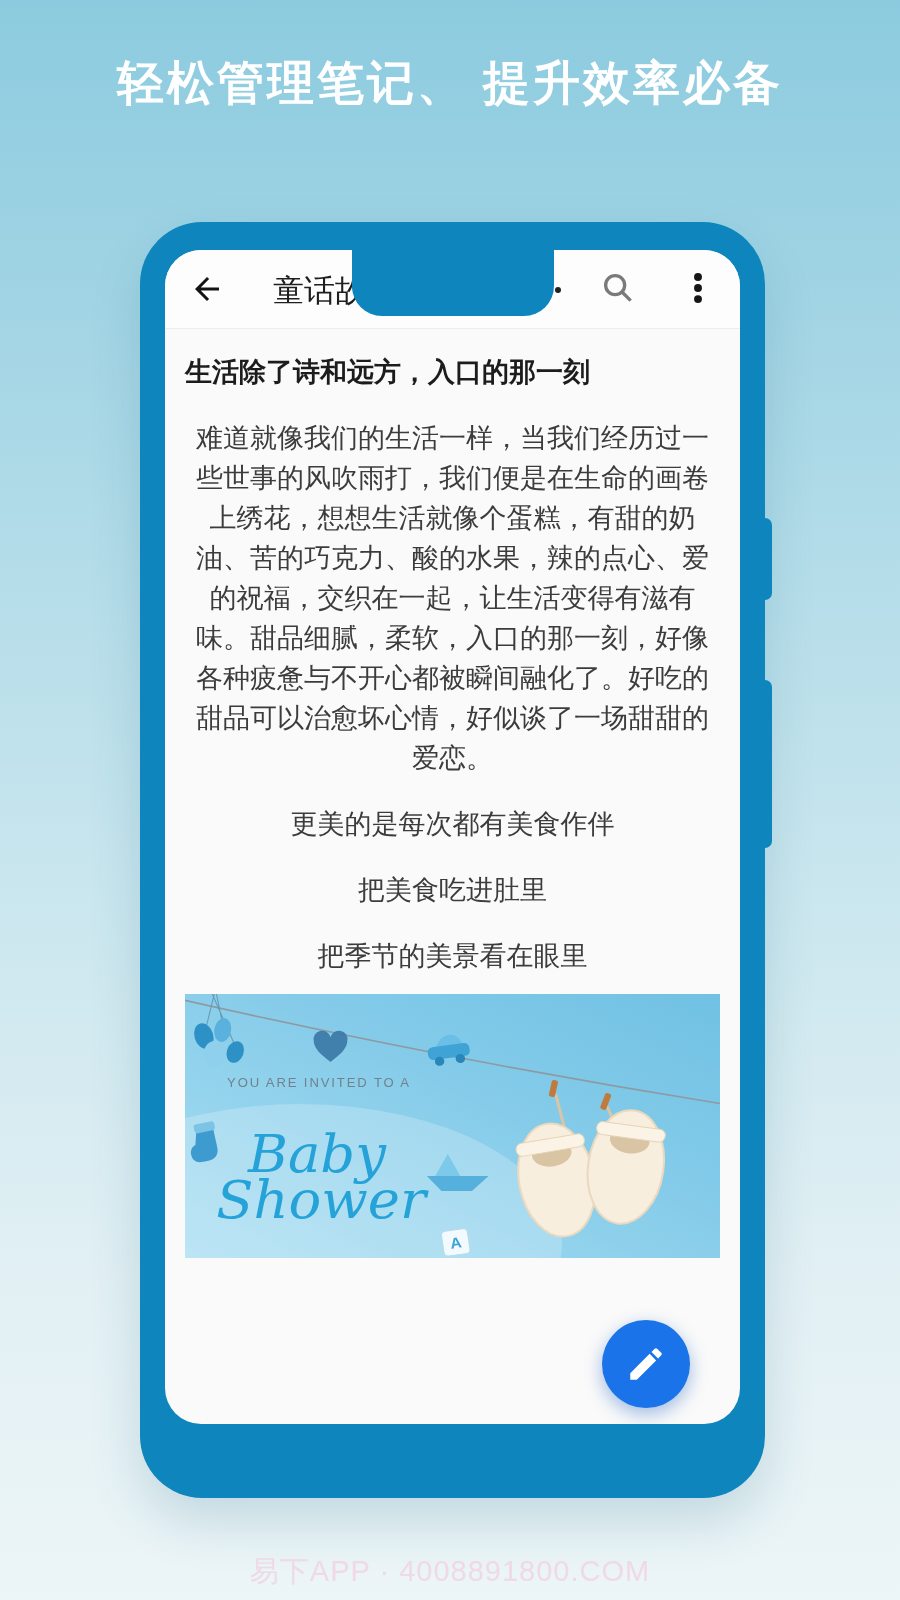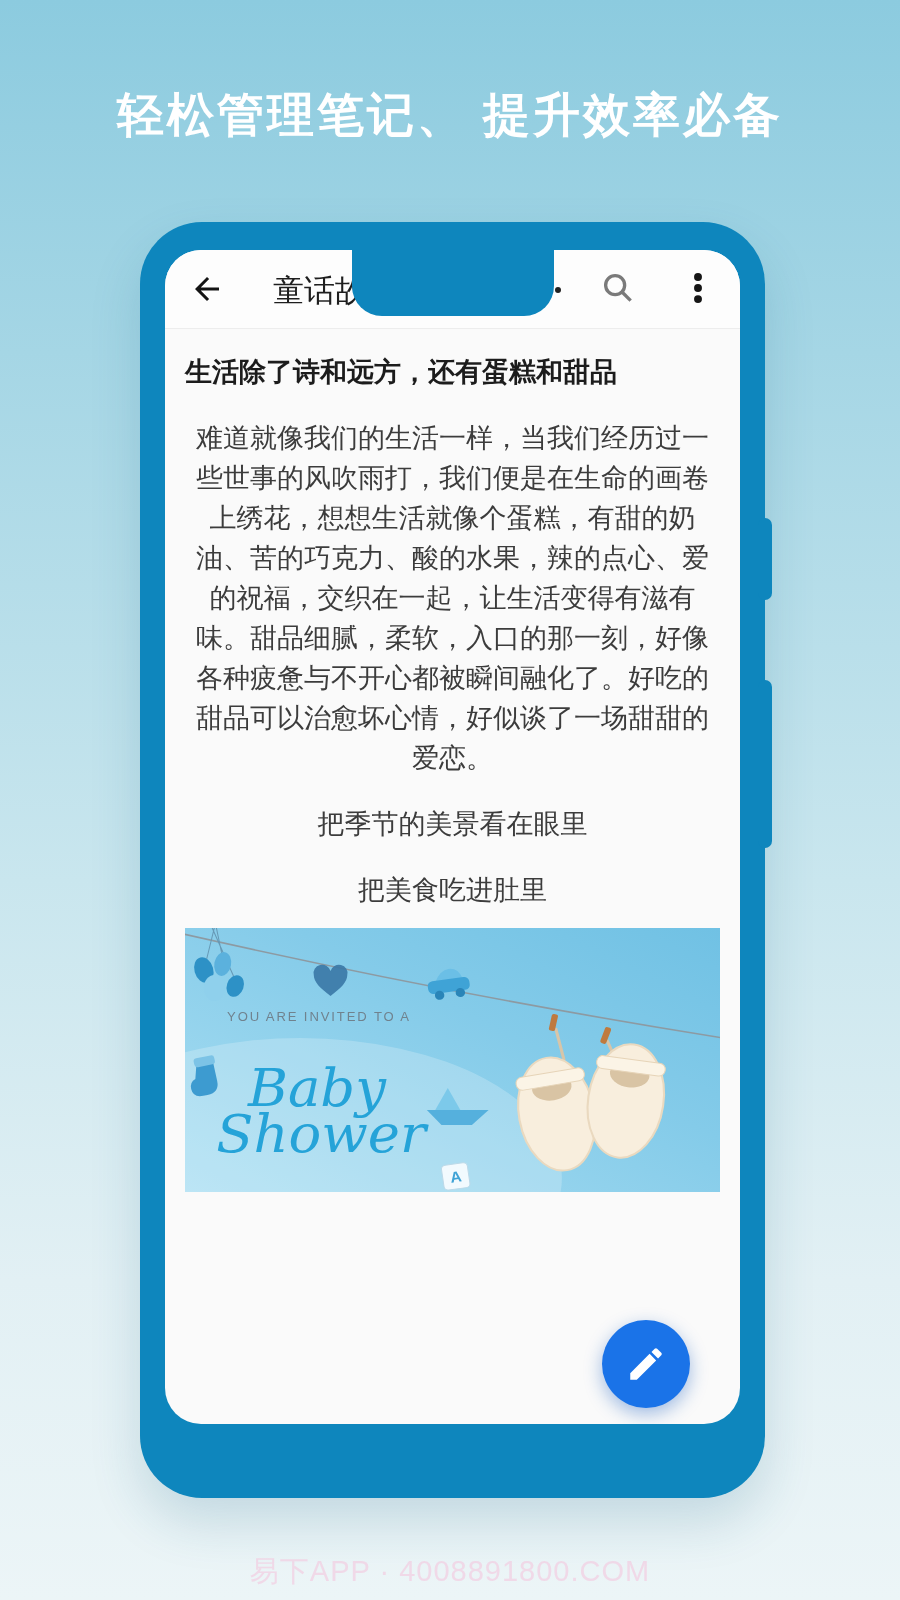--- a/index.html
+++ b/index.html
@@ -1,19 +1,19 @@
 <!DOCTYPE html>
 <html><head>
 <meta charset="utf-8">
 <style>
   html,body{margin:0;padding:0;}
   body{font-family:"Liberation Sans",sans-serif;}
   .stage{position:relative;width:900px;height:1600px;overflow:hidden;
     background:linear-gradient(180deg,#8ccbdf 0%,#a5d6e5 22%,#c9e6ee 55%,#e2f0f4 80%,#ecf5f7 100%);}
-  .headline{position:absolute;top:84px;left:0;right:0;text-align:center;
+  .headline{position:absolute;top:52px;left:0;right:0;text-align:center;
     color:#ffffff;font-size:47px;font-weight:bold;letter-spacing:3px;}
   
   .phone{position:absolute;left:140px;top:222px;width:625px;height:1276px;
     background:#0e86bd;border-radius:62px;
     box-shadow:0 24px 50px rgba(30,100,135,.18);}
   .side-btn{position:absolute;right:-7px;width:14px;background:#0e86bd;border-radius:7px;}
   .side-btn.b1{top:296px;height:82px;}
   .side-btn.b2{top:458px;height:168px;}
   .screen{position:absolute;left:25px;right:25px;top:28px;bottom:74px;
     background:#fafafa;border-radius:36px;overflow:hidden;}
@@ -71,24 +71,25 @@
         <span class="menu">
           <svg viewBox="0 0 24 24" width="38" height="38">
             <circle cx="12" cy="5" r="2.5" fill="#161616"></circle>
             <circle cx="12" cy="12" r="2.5" fill="#161616"></circle>
             <circle cx="12" cy="19" r="2.5" fill="#161616"></circle>
           </svg>
         </span>
       </div>
 
       <div class="content">
-        <div class="note-title">生活除了诗和远方，还有蛋糕和甜品</div>
+        <div class="note-title">生活除了诗和远方，入口的那一刻</div>
         <p>难道就像我们的生活一样，当我们经历过一些世事的风吹雨打，我们便是在生命的画卷上绣花，想想生活就像个蛋糕，有甜的奶油、苦的巧克力、酸的水果，辣的点心、爱的祝福，交织在一起，让生活变得有滋有味。甜品细腻，柔软，入口的那一刻，好像各种疲惫与不开心都被瞬间融化了。好吃的甜品可以治愈坏心情，好似谈了一场甜甜的爱恋。</p>
+        <p>更美的是每次都有美食作伴</p>
+        <p>把美食吃进肚里</p>
         <p>把季节的美景看在眼里</p>
-        <p>把美食吃进肚里</p>
 
         <svg class="note-image" viewBox="0 0 511 264" preserveAspectRatio="none">
           <defs>
             <linearGradient id="sky" x1="0%" y1="100%" x2="100%" y2="0%">
               <stop offset="0%" stop-color="#a9def2"></stop>
               <stop offset="60%" stop-color="#84cbe9"></stop>
               <stop offset="100%" stop-color="#70c1e4"></stop>
             </linearGradient>
           </defs>
           <rect x="0" y="0" width="511" height="264" fill="url(#sky)"></rect>

